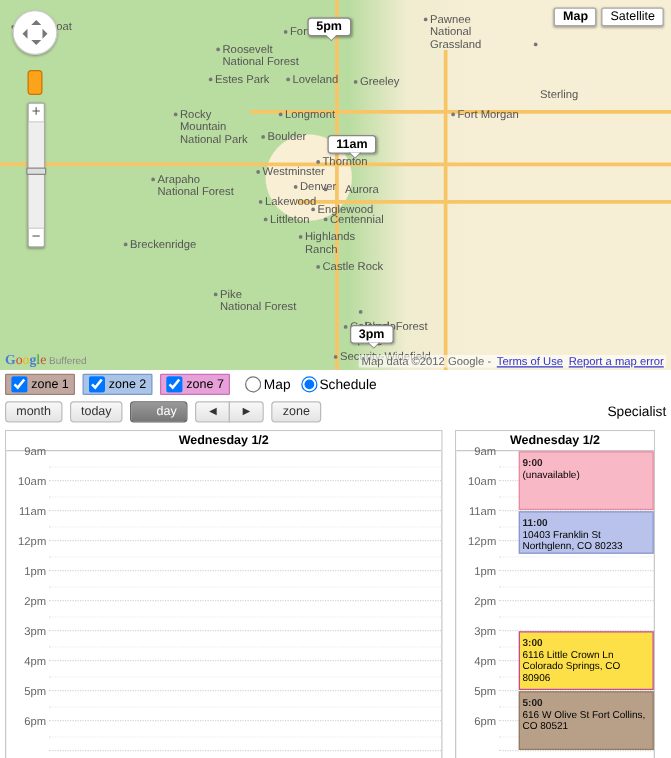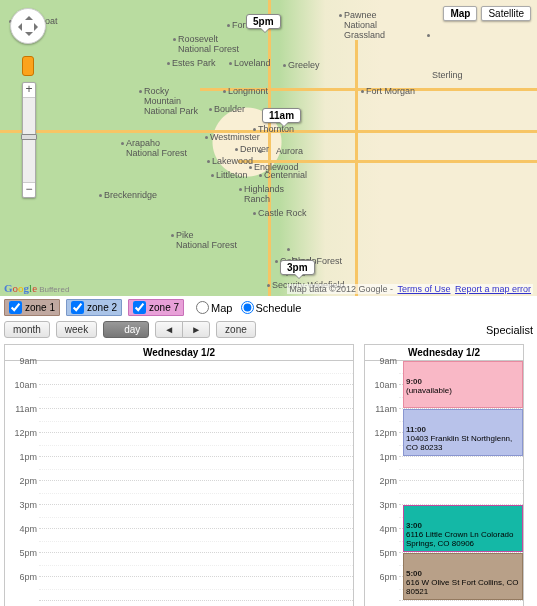--- a/index.html
+++ b/index.html
@@ -80,25 +80,25 @@
   .cal { border:1px solid #c8c8c8; flex:0 0 auto; }
   .cal.left  { width:350px; }
   .cal.right { width:160px; }
   .cal-hd { text-align:center; font-weight:bold; font-size:10px; padding:2px 0; border-bottom:1px solid #c8c8c8; background:#fff;}
   .cal-body { position:relative; }
   .timecol { position:absolute; left:0; top:0; width:34px; }
   .slots { margin-left:34px; position:relative; }
   .hour { height:24px; border-bottom:1px dotted #d6d6d6; position:relative;}
   .hour .half { position:absolute; top:12px; left:0; right:0; border-bottom:1px dotted #eee;}
   .tl { position:absolute; right:2px; font-size:9px; color:#666; transform:translateY(-5px);}
-  .evt { position:absolute; left:4px; right:0; border:1px solid; font-size:8px; line-height:1.15; padding:15px 2px; overflow:hidden; }
+  .evt { position:absolute; left:16px; right:0; border:1px solid; font-size:8px; line-height:1.15; padding:4px 2px; overflow:hidden; }
   .evt .t { font-weight:bold; display:block; opacity:.85; }
   .ev-pink   { background:#f9b8c6; border-color:#e88aa0; }
   .ev-blue   { background:#b8c2ea; border-color:#8a96d0; }
-  .ev-mag    { background:#14b8a6; border-color:#c04aa0; }
+  .ev-mag    { background:#fde047; border-color:#c04aa0; }
   .ev-brown  { background:#b8a088; border-color:#947a60; }
 </style>
 </head>
 <body>
 
 <div class="map-wrap">
   <div class="map-bg">
     <div class="plains"></div>
     <div class="hwy-h h1"></div>
       <div class="hwy-h h2"></div>
@@ -220,21 +220,21 @@
       </label>
     <label>
         <input type="radio" name="vm" checked="" style="">
         <span>Schedule</span>
       </label>
   </div>
 </div>
 
 <div class="hdr">
   <button class="btn">month</button>
-  <button class="btn">week</button>
+  <button class="btn">today</button>
   <button class="btn active">day</button>
   <span class="navpair">
     <button class="btn">◄</button>
     <button class="btn">►</button>
   </span>
   <button class="btn">zone</button>
   <div class="spec">
     <span>Specialist</span>
   </div>
 </div>
@@ -329,19 +329,19 @@
           <div class="hour">
             <div class="half"></div>
           </div>
           <div class="hour">
             <div class="half"></div>
           </div>
           <div class="hour">
             <div class="half"></div>
           </div>
           <div class="evt ev-pink" style="top: 0px; height: 47px;"><span class="t">9:00</span>(unavailable)</div>
-          <div class="evt ev-blue" style="top: 48px; height: 47px;"><span class="t">11:00</span>10403 Franklin St Northglenn, CO 80233</div>
+          <div class="evt ev-blue" style="top: 48px; height: 34px;"><span class="t">11:00</span>10403 Franklin St Northglenn, CO 80233</div>
           <div class="evt ev-mag" style="top: 144px; height: 47px;"><span class="t">3:00</span>6116 Little Crown Ln Colorado Springs, CO 80906</div>
           <div class="evt ev-brown" style="top: 192px; height: 47px;"><span class="t">5:00</span>616 W Olive St Fort Collins, CO 80521</div>
         </div>
     </div>
   </div>
 </div>
 
 </body></html>

